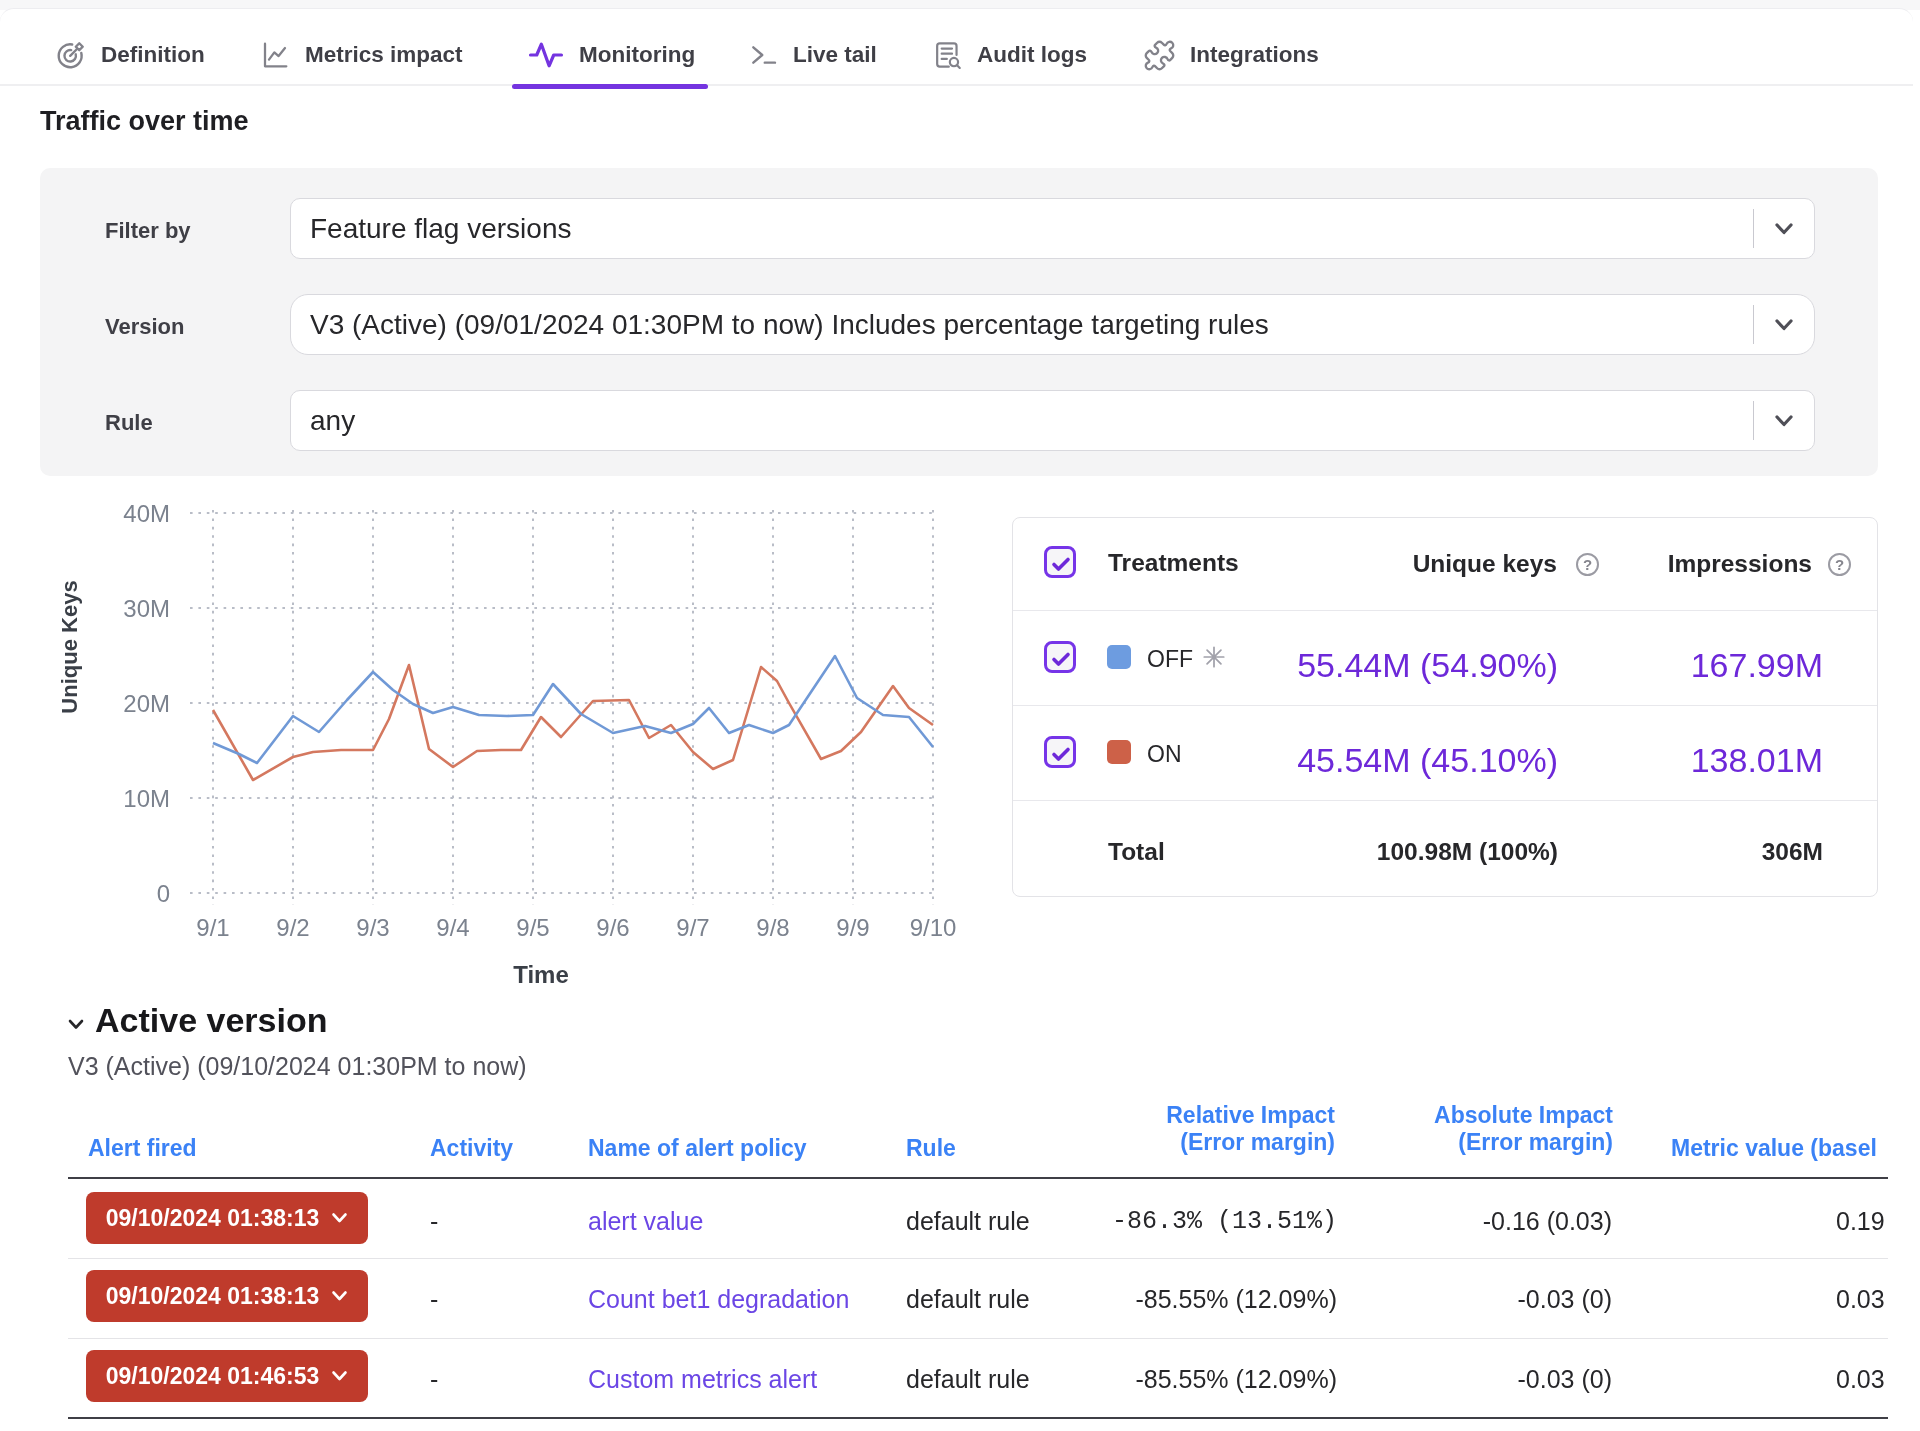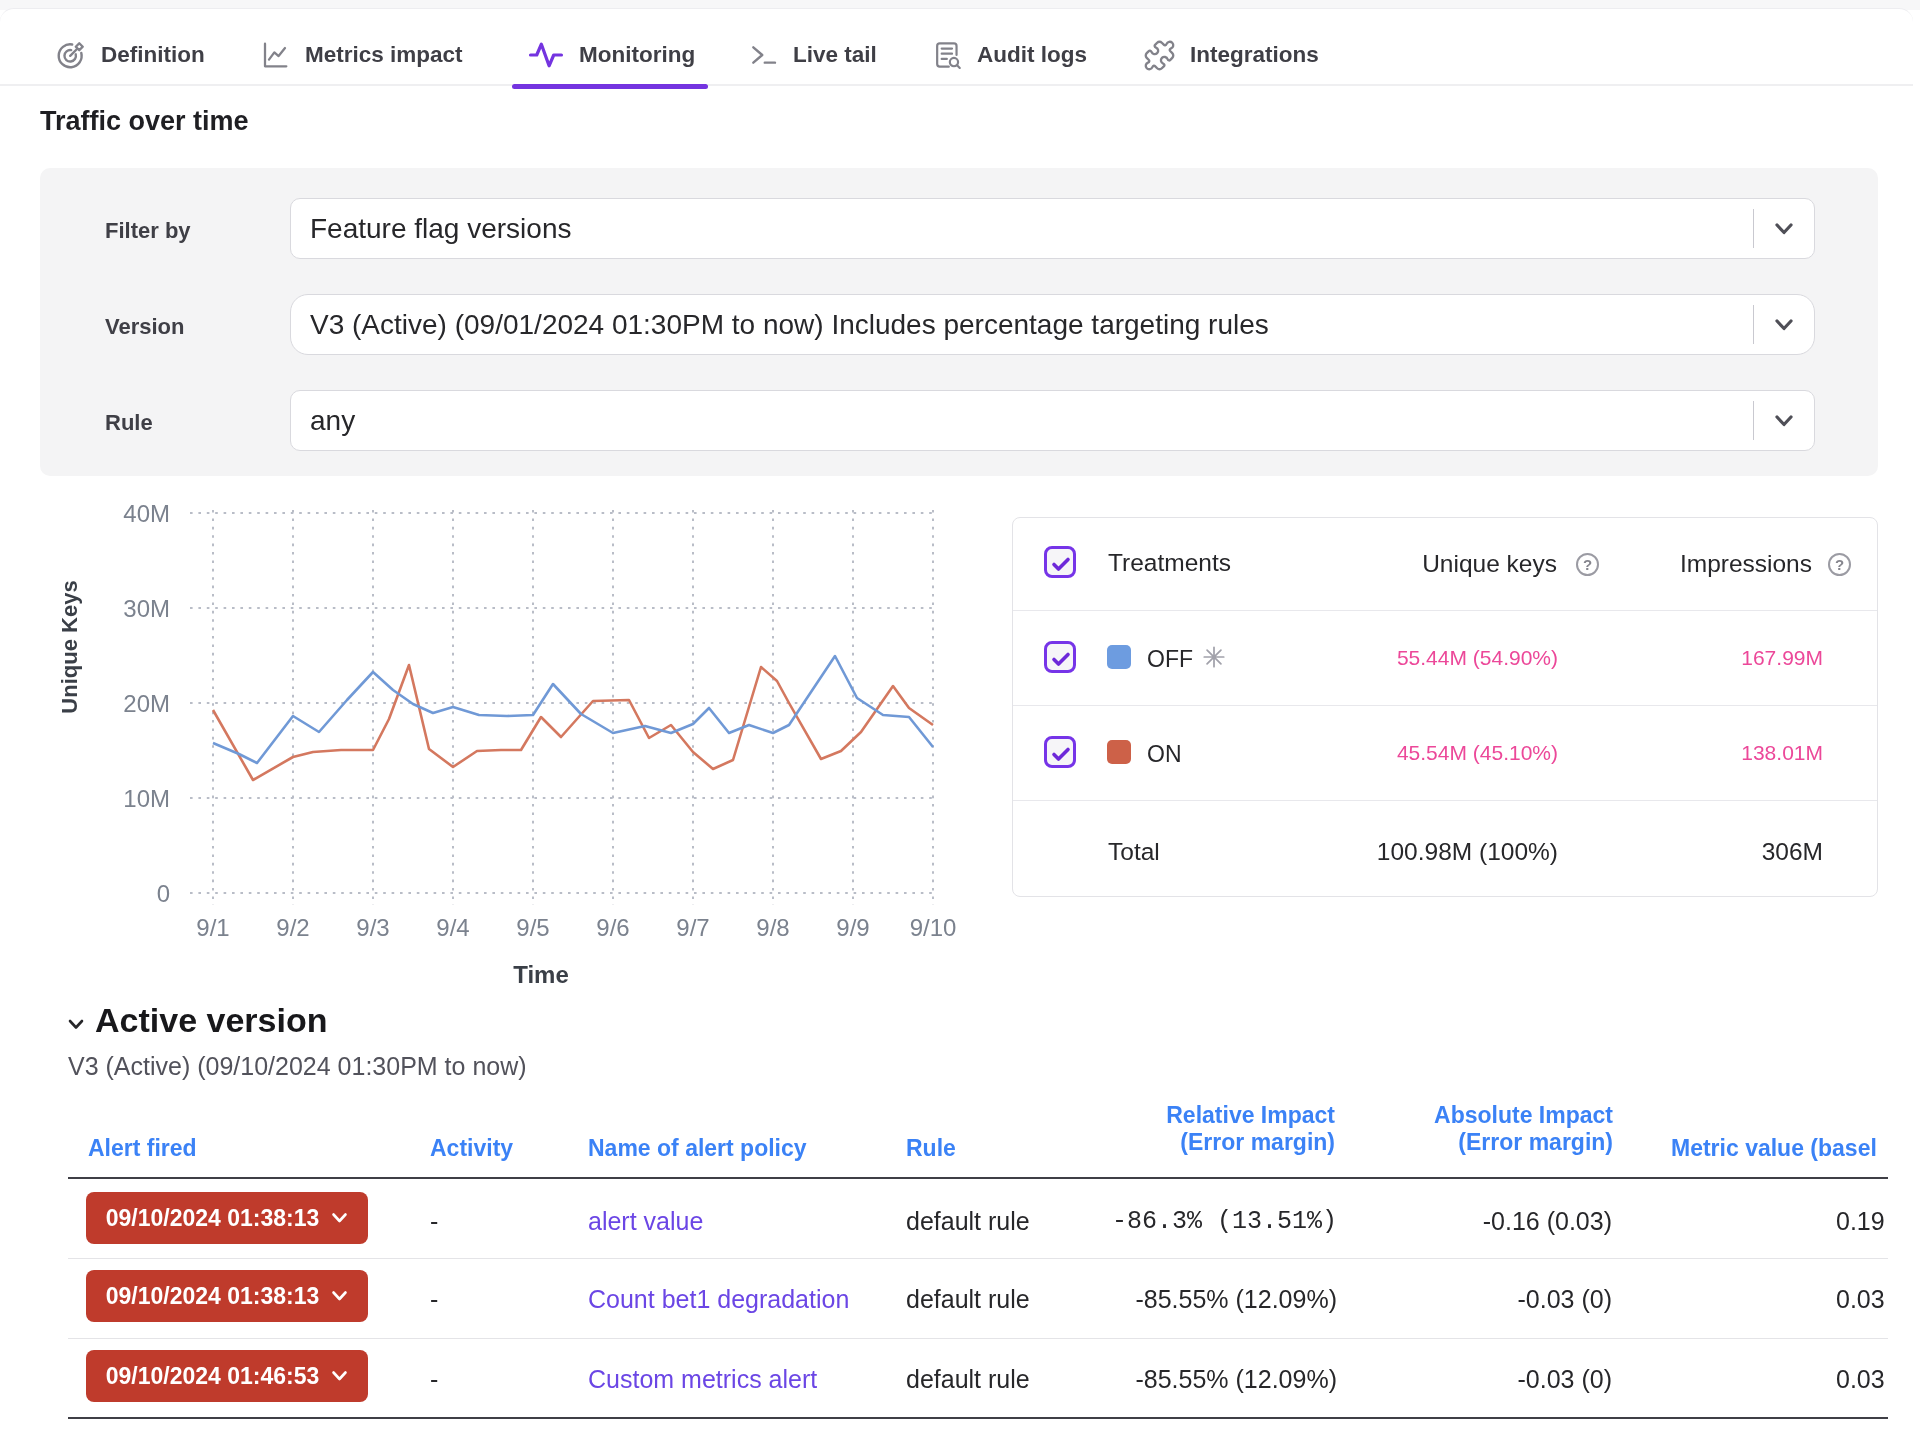--- a/index.html
+++ b/index.html
@@ -21,22 +21,22 @@
 .fctrl { position:absolute; left:250px; width:1525px; height:61px; background:#fff; border:1px solid #d9d9de; border-radius:10px; font-size:28px; color:#27272a; display:flex; align-items:center; padding-left:19px; }
 .fctrl .divider { position:absolute; right:60px; top:10px; bottom:10px; width:1.5px; background:#c9c9d0; }
 .fctrl svg.chev { position:absolute; right:20px; top:23px; }
 
 .tcard { left:1012px; top:517px; width:866px; height:380px; background:#fff; border:1px solid #e3e3e7; border-radius:8px; }
 .tline { position:absolute; left:0; width:864px; height:1px; background:#e8e8ec; }
 .cbx { position:absolute; width:32px; height:32px; border:3px solid #7634e8; border-radius:8px; background:#f6f5f8; }
 .cbx svg { position:absolute; left:2px; top:3px; }
 .sq { position:absolute; width:24px; height:24px; border-radius:5px; }
 .t-txt { position:absolute; font-size:23px; color:#27272a; }
-.t-gray { position:absolute; font-size:21px; color:#ec4899; }
-.t-bold { position:absolute; font-size:24.5px; font-weight:normal; color:#27272a; }
+.t-gray { position:absolute; font-size:34px; color:#6d28d9; }
+.t-bold { position:absolute; font-size:24.5px; font-weight:bold; color:#27272a; }
 .qm { position:absolute; width:23px; height:23px; border:2px solid #9b9ba3; border-radius:50%; color:#85858d; font-size:15px; font-weight:bold; text-align:center; line-height:20px; }
 .right { text-align:right; }
 
 .av-h { left:95px; top:1001px; font-size:34px; font-weight:bold; color:#18181b; }
 .av-sub { left:68px; top:1052px; font-size:25px; color:#52525b; }
 
 .ath { position:absolute; font-size:23px; font-weight:bold; color:#3b82f6; }
 .atd { position:absolute; font-size:25px; color:#27272a; }
 .alink { position:absolute; font-size:25px; color:#6b46e5; }
 .redbtn { position:absolute; left:86px; width:282px; height:52px; background:#bf3b2c; border-radius:8px; color:#fff; font-size:23px; font-weight:bold; display:flex; align-items:center; justify-content:center; gap:12px; }

